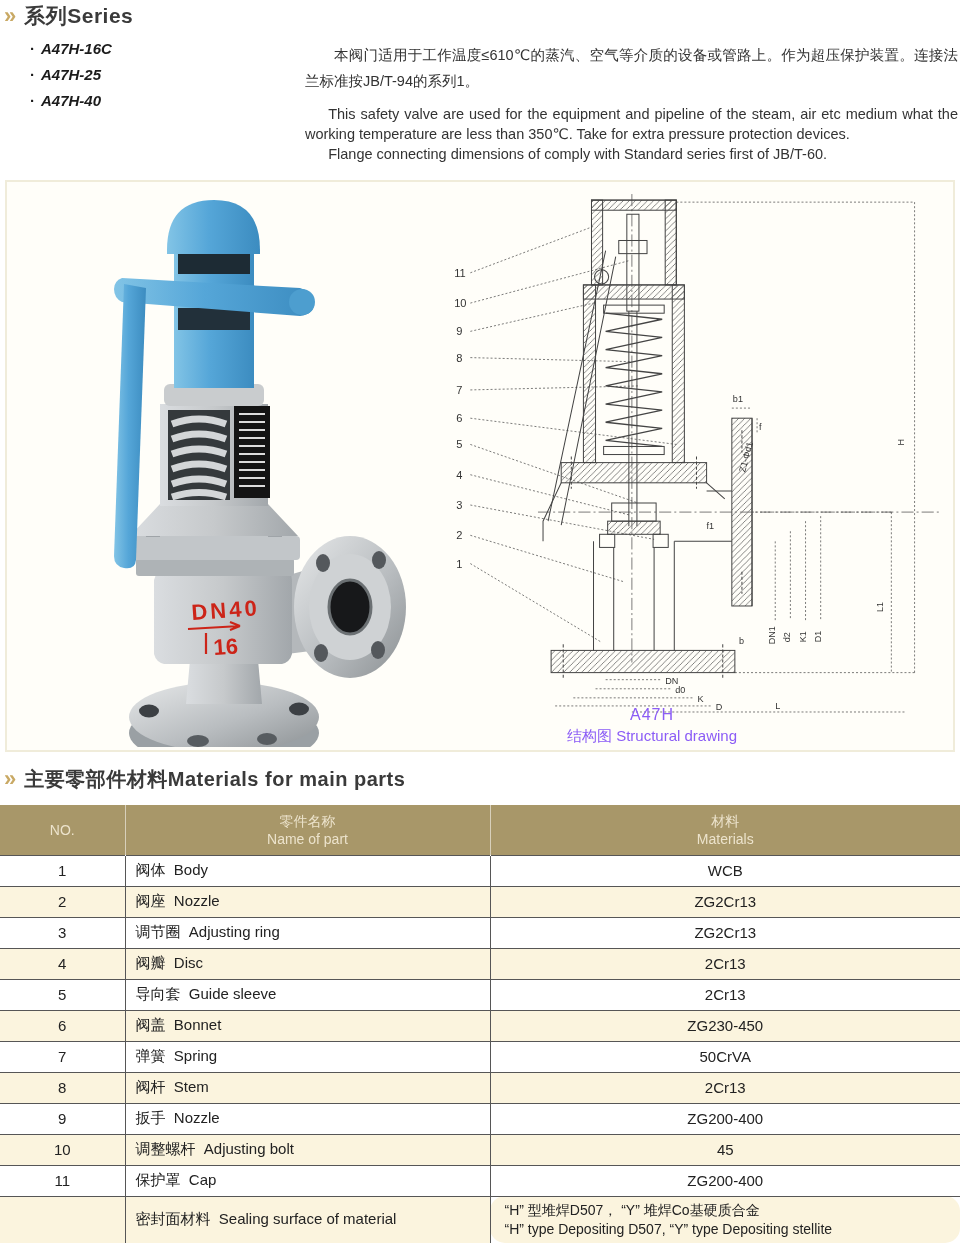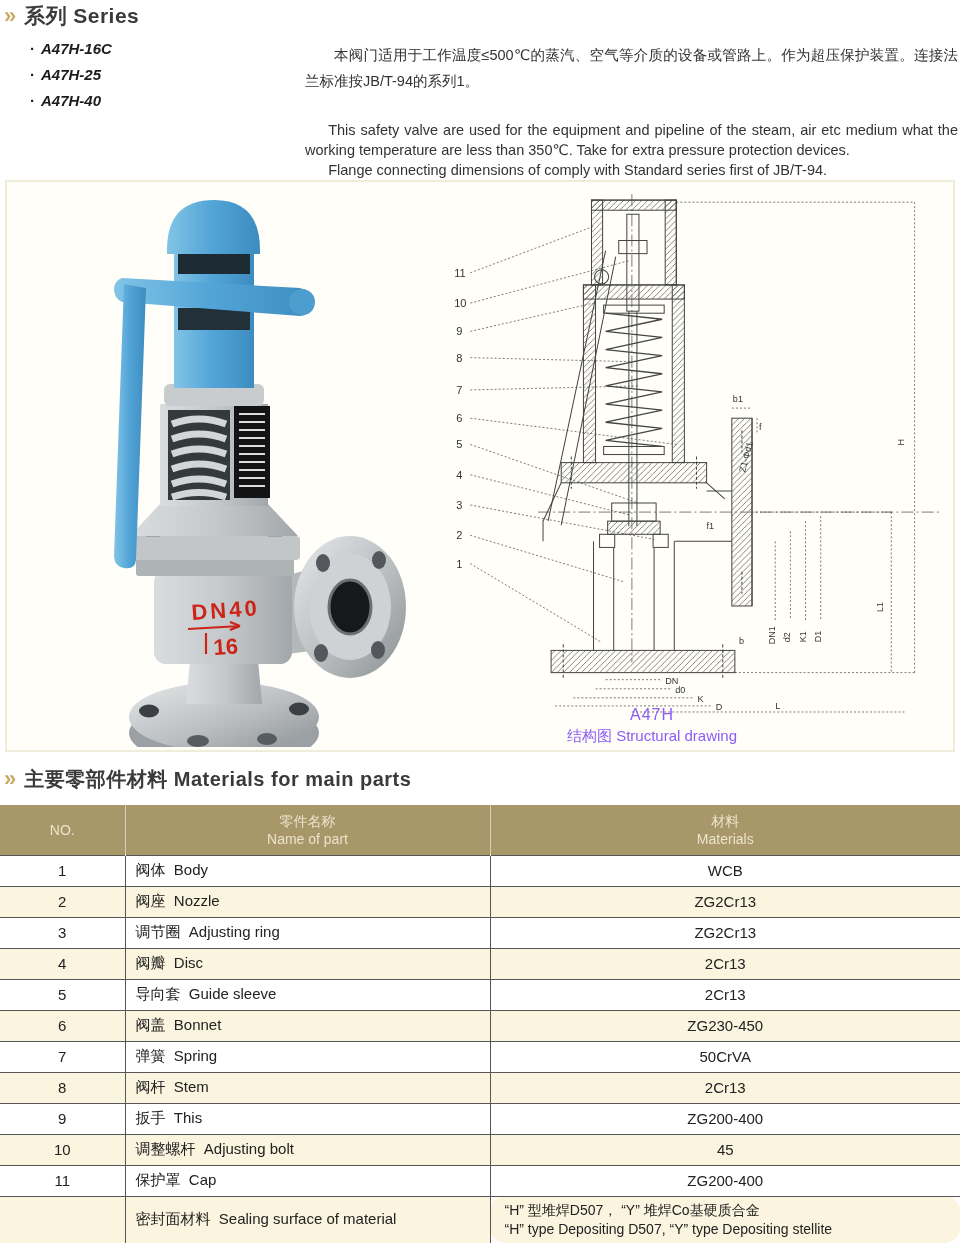--- a/index.html
+++ b/index.html
@@ -4,32 +4,32 @@
 <style>
   * { margin:0; padding:0; box-sizing:border-box; }
   html,body { background:#fff; }
   body { font-family:"Liberation Sans","DejaVu Sans",sans-serif; color:#333; }
   #page { position:relative; width:960px; height:1243px; background:#fff; overflow:hidden; }
 
   
   .sec-head { position:absolute; left:4px; display:flex; align-items:baseline; gap:8px; }
   .chev { color:#c9a964; font-weight:bold; font-size:22px; line-height:1; }
   .sec-title { font-size:21px; font-weight:bold; color:#3a3a3a; letter-spacing:0.5px; }
-  .sec-title .en { margin-left:6px; }
+  .sec-title .en { }
 
   
   #models { position:absolute; left:30px; top:40px; display:flex; gap:28px; }
   .model-col { display:flex; flex-direction:column; gap:9px; }
   .model-item { font-size:15px; font-weight:bold; font-style:italic; color:#1c1c1c; white-space:nowrap; }
   .model-item .dot { font-style:normal; margin-right:6px; color:#1c1c1c; }
 
   
   #desc { position:absolute; left:305px; top:42px; width:653px; }
   #desc .zh { font-size:14.5px; line-height:26px; text-align:justify; text-indent:2em; color:#333; }
-  #desc .en1 { margin-top:26px; font-size:14.5px; line-height:20px; text-align:justify; text-indent:1.6em; color:#333; }
+  #desc .en1 { margin-top:10px; font-size:14.5px; line-height:20px; text-align:justify; text-indent:1.6em; color:#333; }
   #desc .en2 { font-size:14.5px; line-height:20px; text-indent:1.6em; color:#333; }
 
   
   #figure-panel { position:absolute; left:5px; top:180px; width:950px; height:572px;
                   background:#fffef9; border:2px solid #f0ecda; }
   #photo { position:absolute; left:95px; top:10px; width:310px; height:555px; }
   #drawing { position:absolute; left:435px; top:6px; width:510px; height:562px; }
   #drawing-caption { position:absolute; left:60px; top:518px; width:300px; text-align:center; color:#8b5cf6; }
   #drawing-caption .model { font-size:16px; letter-spacing:1px; }
   #drawing-caption .label { font-size:15px; margin-top:3px; }
@@ -67,23 +67,23 @@
 
   <div id="models">
     <div class="model-col">
       <div class="model-item"><span class="dot">·</span><span>A47H-16C</span></div>
       <div class="model-item"><span class="dot">·</span><span>A47H-25</span></div>
       <div class="model-item"><span class="dot">·</span><span>A47H-40</span></div>
     </div>
   </div>
 
   <div id="desc">
-    <p class="zh">本阀门适用于工作温度≤500℃的蒸汽、空气等介质的设备或管路上。作为超压保护装置。连接法兰标准按JB/T-94的系列1。</p>
+    <p class="zh">本阀门适用于工作温度≤610℃的蒸汽、空气等介质的设备或管路上。作为超压保护装置。连接法兰标准按JB/T-94的系列1。</p>
     <p class="en1">This safety valve are used for the equipment and pipeline of the steam, air etc medium what the working temperature are less than 350℃. Take for extra pressure protection devices.</p>
-    <p class="en2">Flange connecting dimensions of comply with Standard series first of JB/T-94.</p>
+    <p class="en2">Flange connecting dimensions of comply with Standard series first of JB/T-60.</p>
   </div>
 
   <div id="figure-panel">
 
     <svg id="photo" viewBox="0 0 310 555">
       <defs>
         <linearGradient id="gBlue" x1="0" y1="0" x2="1" y2="0">
           <stop offset="0" stop-color="#82c4e6"></stop>
             <stop offset="0.45" stop-color="#55a6d8"></stop>
             <stop offset="1" stop-color="#3c8cc0"></stop>
@@ -352,21 +352,21 @@
           <td class="nm">弹簧  Spring</td>
           <td class="mt">50CrVA</td>
         </tr>
       <tr class="alt">
           <td class="no">8</td>
           <td class="nm">阀杆  Stem</td>
           <td class="mt">2Cr13</td>
         </tr>
       <tr>
           <td class="no">9</td>
-          <td class="nm">扳手  This</td>
+          <td class="nm">扳手  Nozzle</td>
           <td class="mt">ZG200-400</td>
         </tr>
       <tr class="alt">
           <td class="no">10</td>
           <td class="nm">调整螺杆  Adjusting bolt</td>
           <td class="mt">45</td>
         </tr>
       <tr>
           <td class="no">11</td>
           <td class="nm">保护罩  Cap</td>

